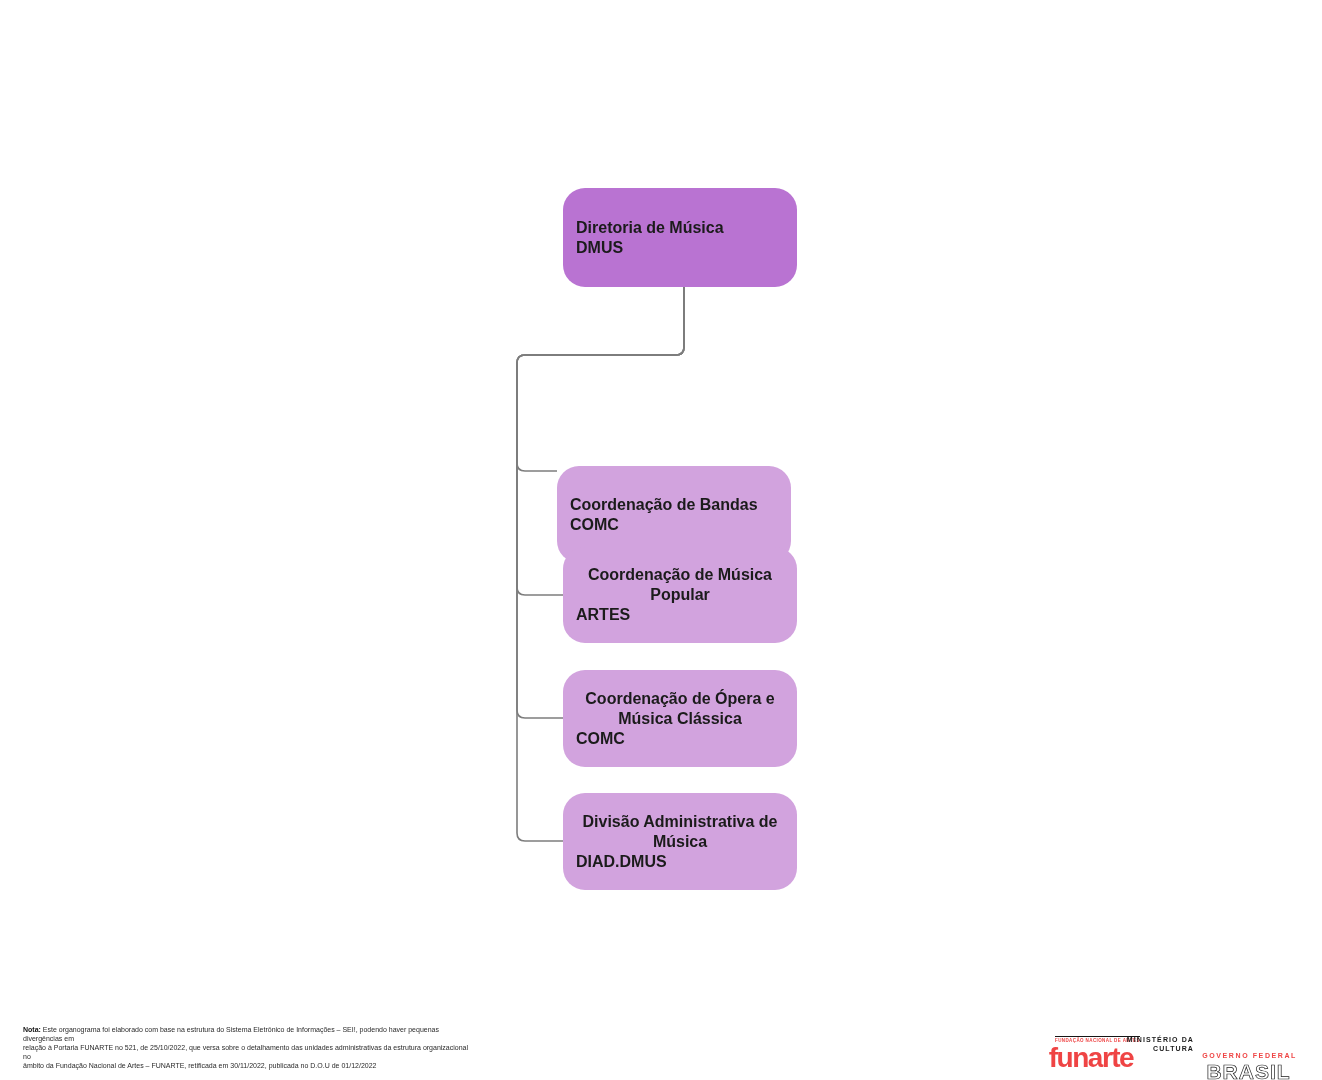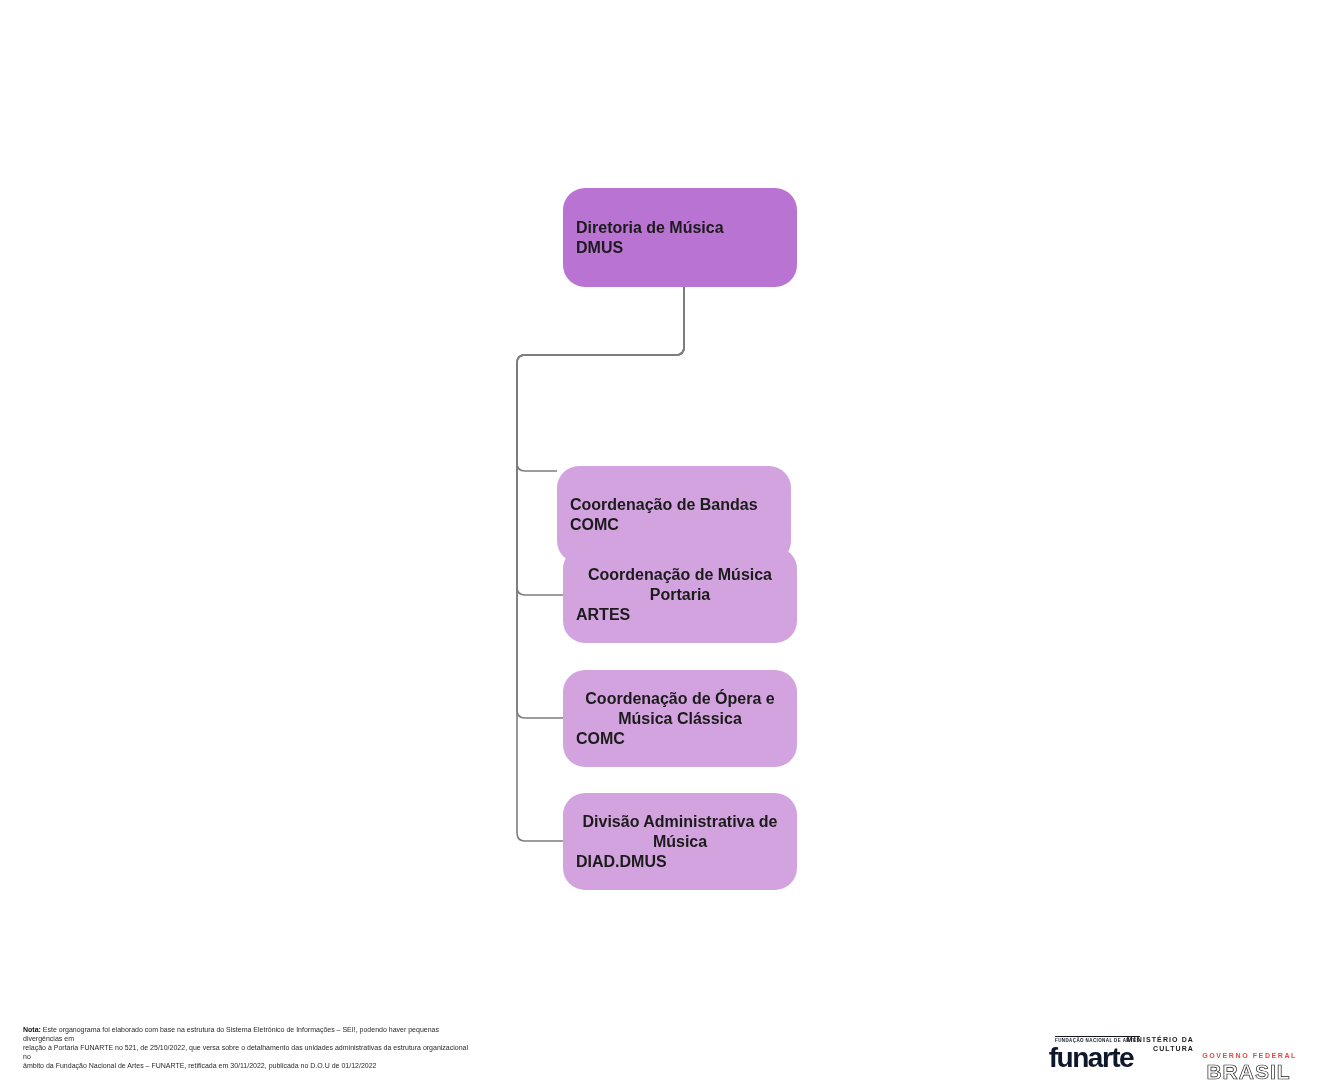--- a/index.html
+++ b/index.html
@@ -58,21 +58,21 @@
     color: #2a2a2a;
   }
   .note b { color: #111; }
 
   .funarte {
     position: absolute;
     left: 1045px;
     top: 1028px;
     width: 92px;
     text-align: center;
-    color: #0f172a;
+    color: #ef4444;
   }
   .funarte-top {
     font-size: 4.5px;
     letter-spacing: 0.4px;
     font-weight: bold;
     white-space: nowrap;
     border-top: 1px solid #161616;
     display: inline-block;
     padding-top: 1px;
     margin-left: 10px;
@@ -134,21 +134,21 @@
     <span>Diretoria de Música</span>
     <span>DMUS</span>
   </div>
 
   <div class="node node-child node-coban">
     <span>Coordenação de Bandas</span>
     <span>COMC</span>
   </div>
 
   <div class="node node-child node-cmusp">
-    <span>Coordenação de Música Portaria</span>
+    <span>Coordenação de Música Popular</span>
     <span>ARTES</span>
   </div>
 
   <div class="node node-child node-diad">
     <span>Divisão Administrativa de Música</span>
     <span>DIAD.DMUS</span>
   </div>
 
   <div class="node node-child node-comc">
     <span>Coordenação de Ópera e Música Clássica</span>

